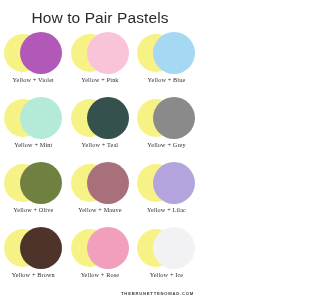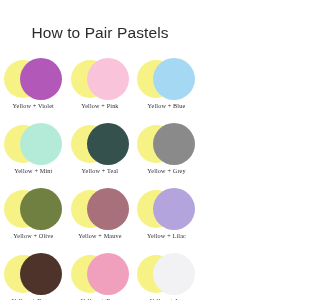--- a/index.html
+++ b/index.html
@@ -22,21 +22,21 @@
     box-sizing: border-box;
   }
   .title {
     text-align: center;
     font-family: "Liberation Sans", sans-serif;
     font-size: 15.5px;
     font-weight: 400;
     color: #2b2b2b;
     letter-spacing: 0.1px;
     padding-top: 9px;
-    margin: 15px;
+    margin: 0;
     line-height: 18px;
   }
   .grid {
     margin-top: 4px;
   }
   .row {
     display: flex;
     flex-direction: row;
     justify-content: flex-start;
     align-items: flex-start;

